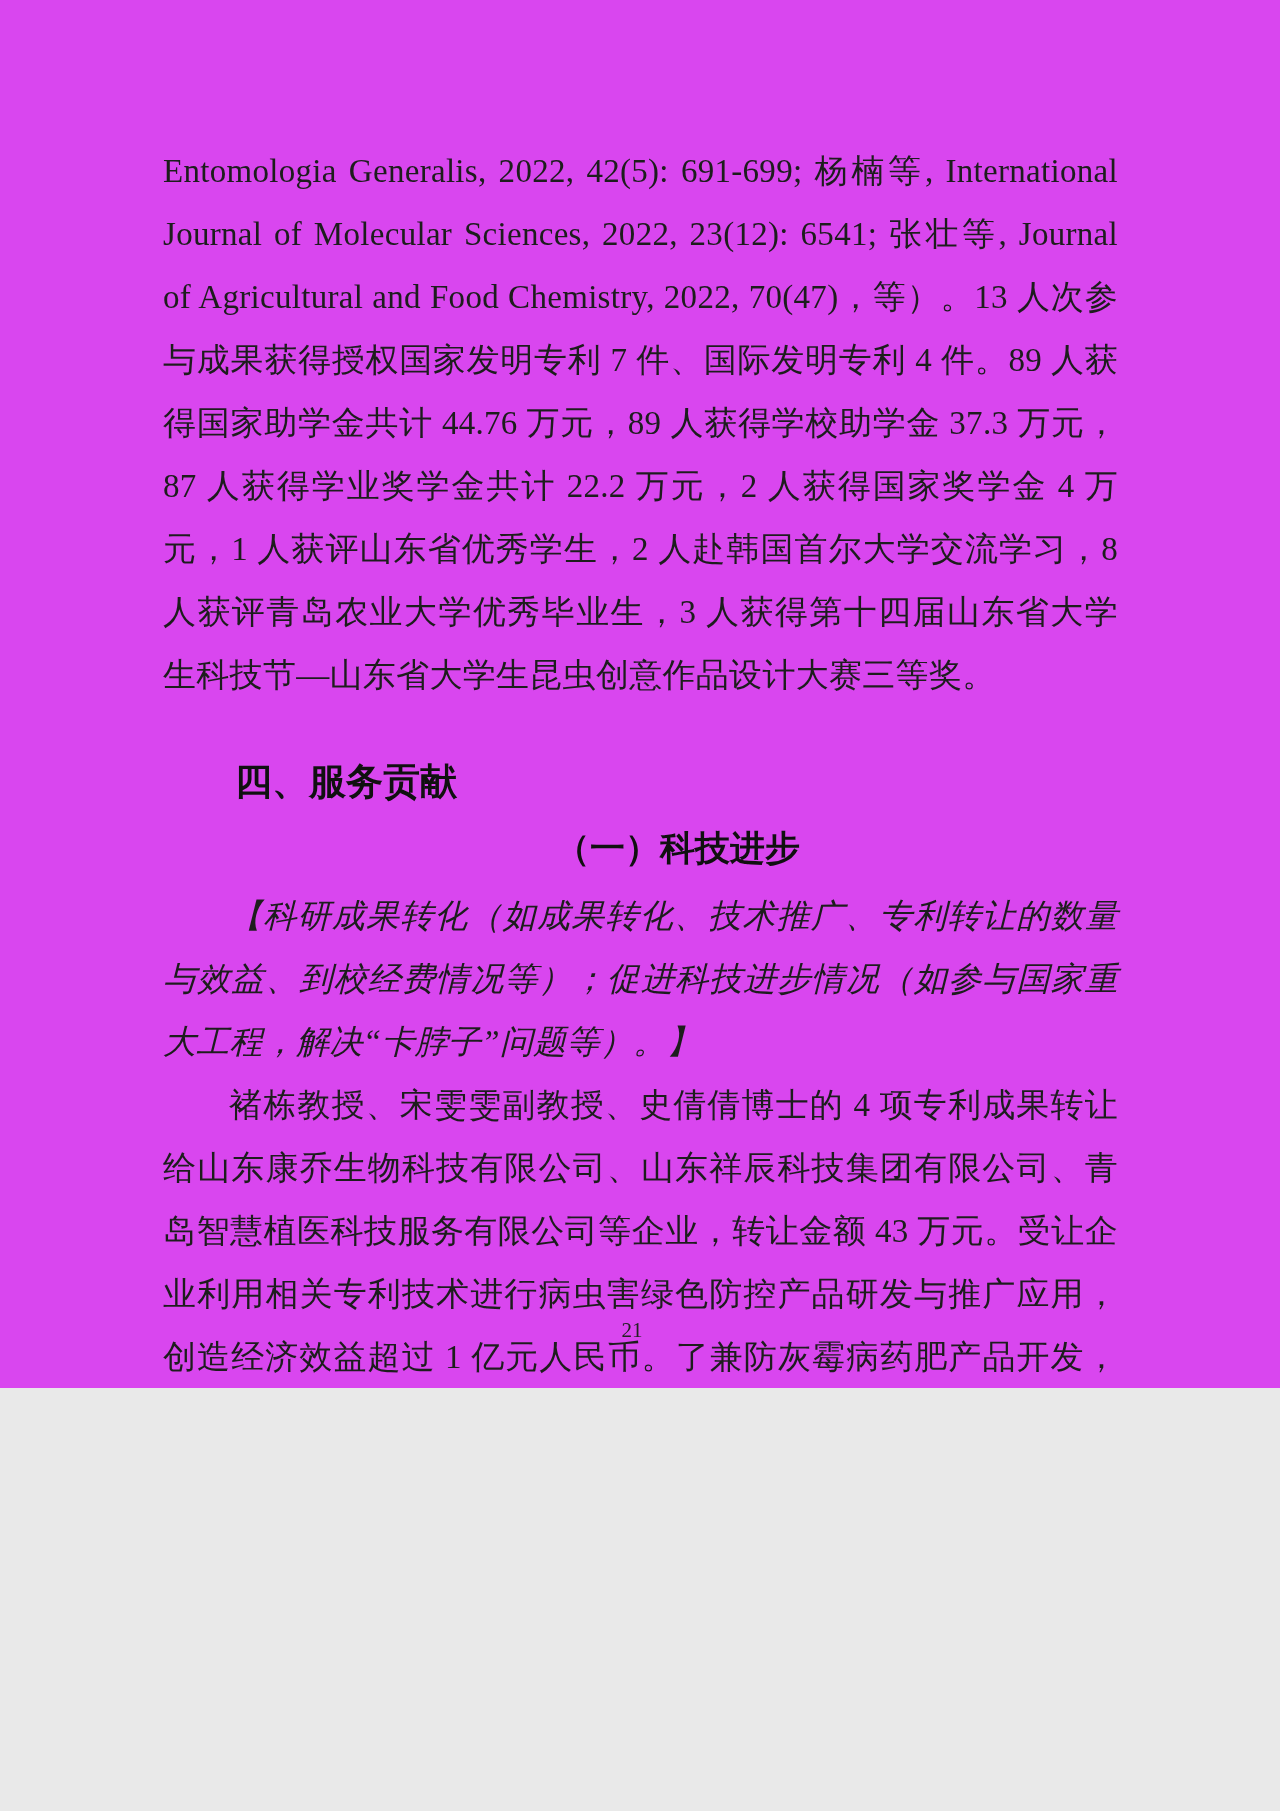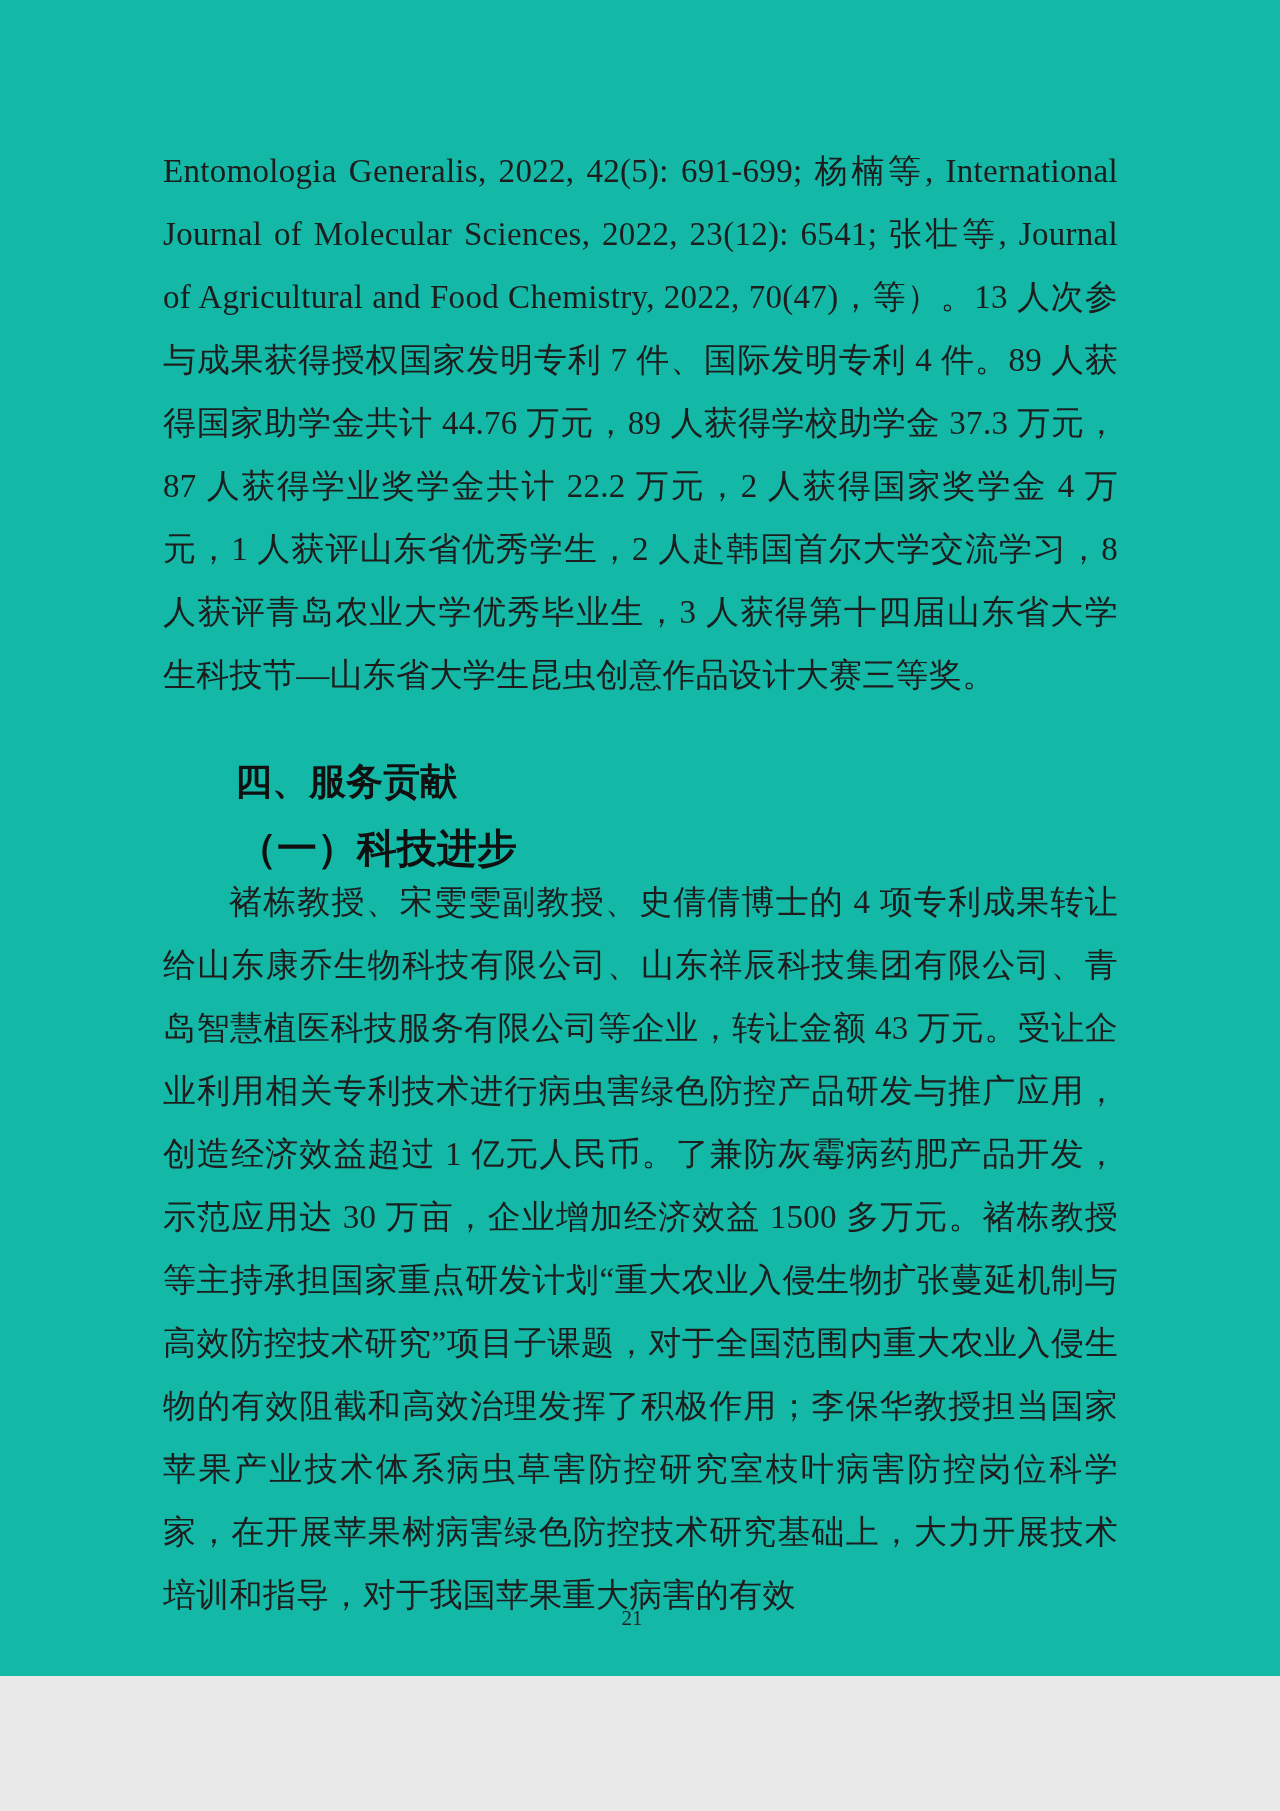--- a/index.html
+++ b/index.html
@@ -3,23 +3,23 @@
 <meta charset="utf-8">
 <style>
   html, body {
     margin: 0;
     padding: 0;
     background: #e9e9e9;
   }
   .page {
     position: relative;
     width: 1280px;
-    height: 1676px;
+    height: 1388px;
     margin: 0 auto;
-    background: #14b8a6;
+    background: #d946ef;
     box-sizing: border-box;
     padding: 140px 162px 0 163px;
     font-family: "Liberation Serif", "DejaVu Serif", serif;
     color: #1d1d1d;
     overflow: hidden;
   }
   .body-text {
     font-size: 33px;
     line-height: 63px;
     text-align: justify;
@@ -34,25 +34,26 @@
     font-weight: 700;
     font-size: 37px;
     line-height: 46px;
     margin: 52px 0 16px 0;
     text-indent: 72px;
     color: #101010;
   }
   .subsection-heading {
     font-family: "Liberation Sans", "DejaVu Sans", sans-serif;
     font-weight: 700;
-    font-size: 40px;
+    font-size: 35px;
     line-height: 46px;
     margin: 20px 0 0 0;
     text-indent: 74px;
     color: #101010;
+    text-align: center;
   }
   .kai-note {
     font-style: italic;
     margin-top: 14px;
   }
   .page-number {
     position: absolute;
     left: 0;
     right: 16px;
     bottom: 46px;
@@ -67,18 +68,19 @@
 <body>
 
 <div class="page">
 
   <p class="body-text">Entomologia Generalis, 2022, 42(5): 691-699; 杨楠等, International Journal of Molecular Sciences, 2022, 23(12): 6541; 张壮等, Journal of Agricultural and Food Chemistry, 2022, 70(47)，等）。13 人次参与成果获得授权国家发明专利 7 件、国际发明专利 4 件。89 人获得国家助学金共计 44.76 万元，89 人获得学校助学金 37.3 万元，87 人获得学业奖学金共计 22.2 万元，2 人获得国家奖学金 4 万元，1 人获评山东省优秀学生，2 人赴韩国首尔大学交流学习，8 人获评青岛农业大学优秀毕业生，3 人获得第十四届山东省大学生科技节—山东省大学生昆虫创意作品设计大赛三等奖。</p>
 
   <h2 class="section-heading">四、服务贡献</h2>
 
   <h3 class="subsection-heading">（一）科技进步</h3>
 
+  <p class="body-text kai-note indent">【科研成果转化（如成果转化、技术推广、专利转让的数量与效益、到校经费情况等）；促进科技进步情况（如参与国家重大工程，解决“卡脖子”问题等）。】</p>
 
   <p class="body-text indent">褚栋教授、宋雯雯副教授、史倩倩博士的 4 项专利成果转让给山东康乔生物科技有限公司、山东祥辰科技集团有限公司、青岛智慧植医科技服务有限公司等企业，转让金额 43 万元。受让企业利用相关专利技术进行病虫害绿色防控产品研发与推广应用，创造经济效益超过 1 亿元人民币。了兼防灰霉病药肥产品开发，示范应用达 30 万亩，企业增加经济效益 1500 多万元。褚栋教授等主持承担国家重点研发计划“重大农业入侵生物扩张蔓延机制与高效防控技术研究”项目子课题，对于全国范围内重大农业入侵生物的有效阻截和高效治理发挥了积极作用；李保华教授担当国家苹果产业技术体系病虫草害防控研究室枝叶病害防控岗位科学家，在开展苹果树病害绿色防控技术研究基础上，大力开展技术培训和指导，对于我国苹果重大病害的有效</p>
 
   <div class="page-number">21</div>
 
 </div>
 
 </body></html>

